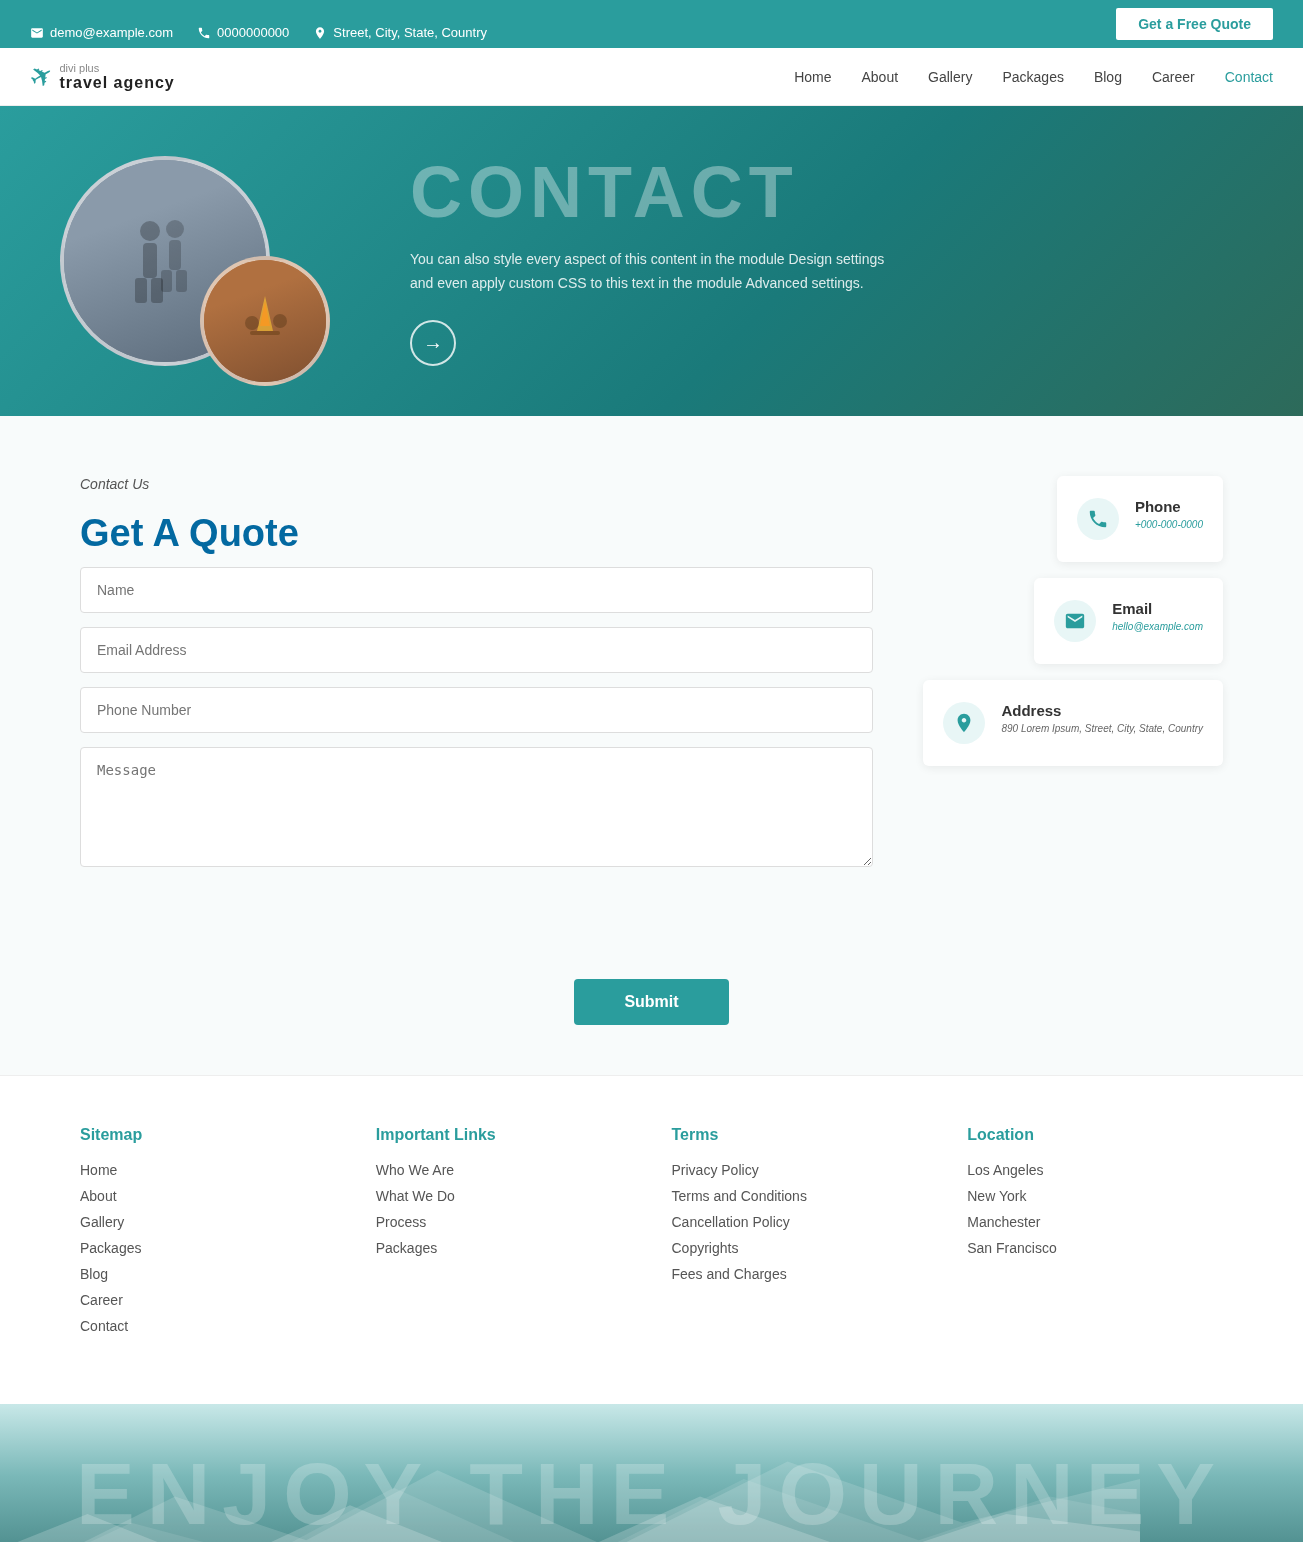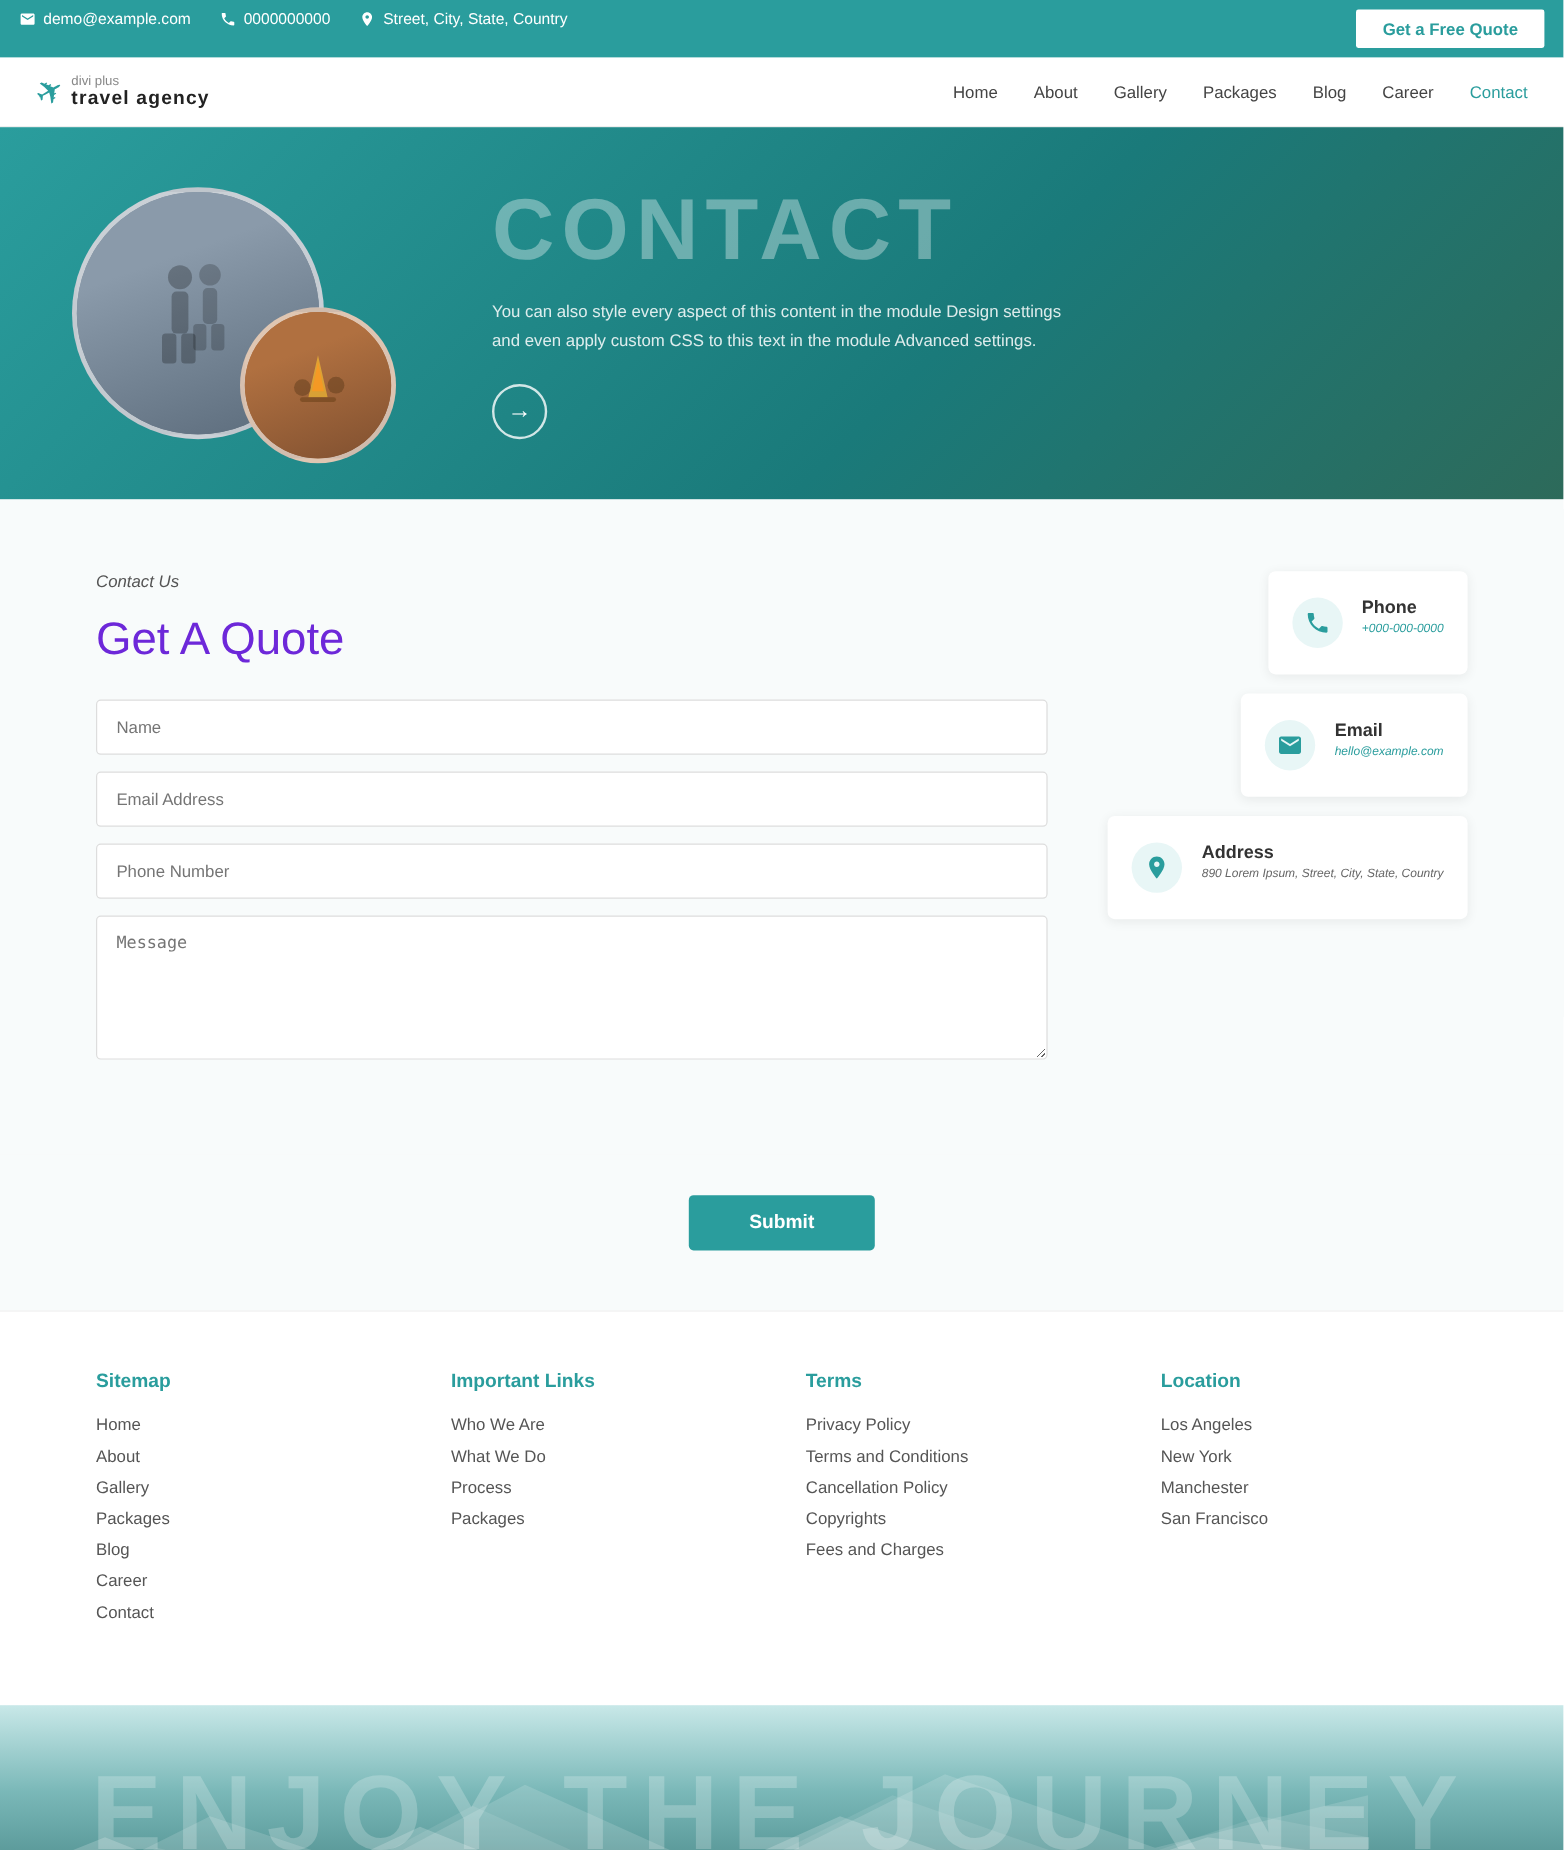--- a/index.html
+++ b/index.html
@@ -3,23 +3,23 @@
   <meta charset="utf-8">
   <style>
     * { margin: 0; padding: 0; box-sizing: border-box; }
     body { font-family: 'Segoe UI', Arial, sans-serif; color: #333; background: #fff; width: 1303px; }
 
     
     .top-bar {
       background: #2a9d9d;
       color: #fff;
       display: flex;
-      align-items: flex-start;
+      align-items: flex-end;
       justify-content: space-between;
-      padding: 8px 16px;
+      padding: 8px 30px;
       font-size: 13px;
     }
     .top-bar-left { display: flex; gap: 24px; align-items: center; }
     .top-bar-item { display: flex; align-items: center; gap: 6px; }
     .top-bar-right {}
     .quote-btn {
       background: #fff;
       color: #2a9d9d;
       border: none;
       padding: 8px 22px;
@@ -125,21 +125,21 @@
 
     
     .contact-section {
       padding: 60px 80px;
       display: flex;
       gap: 50px;
       background: #f8fbfb;
     }
     .contact-form-area { flex: 1; }
     .contact-us-label { font-size: 14px; color: #555; font-style: italic; margin-bottom: 20px; }
-    .contact-heading { font-size: 38px; font-weight: 400; color: #6d28d9; margin-bottom: 28px; }
+    .contact-heading { font-size: 38px; font-weight: 700; color: #0369a1; margin-bottom: 12px; }
     .form-field {
       width: 100%;
       padding: 14px 16px;
       border: 1px solid #ddd;
       border-radius: 4px;
       font-size: 14px;
       color: #555;
       margin-bottom: 14px;
       background: #fff;
       outline: none;

